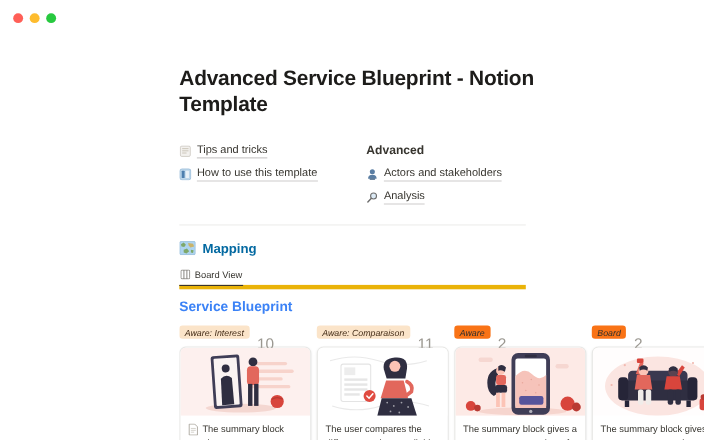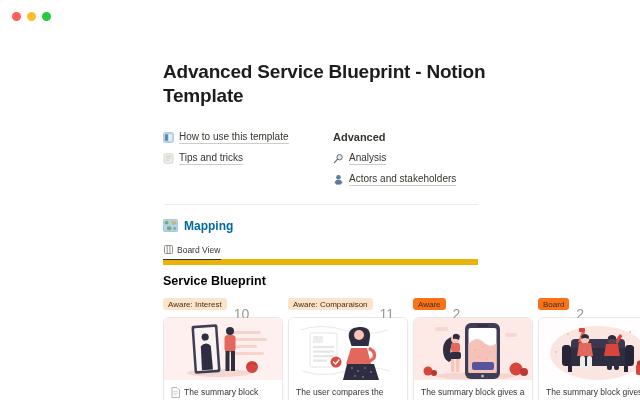--- a/index.html
+++ b/index.html
@@ -21,30 +21,30 @@
   .col-heading { font-size:11px; font-weight:700; margin-bottom:9px; }
   .link-row { display:flex; align-items:center; gap:5px; margin-bottom:8px; cursor:pointer; }
   .link-row .lbl { font-size:10px; border-bottom:1px solid rgba(55,53,47,0.25); padding-bottom:1px; }
   .mini-icon { width:11px; height:11px; flex:0 0 11px; display:inline-block; }
 
   .divider { width:315px; height:1px; background:#ededeb; margin-top:10px; }
 
   .mapping-heading { margin-top:14px; display:flex; align-items:center; gap:6px;
     font-size:12px; font-weight:700; color:#0369a1; }
 
-  .tab-row { margin-top:12px; width:315px; border-bottom:6px solid #eab308; display:flex;text-align:center; }
+  .tab-row { margin-top:12px; width:315px; border-bottom:4px solid #eab308; display:flex;text-align:center; }
   .tab { display:flex; align-items:center; gap:4px; font-size:8.5px; color:#37352f;
     padding:0 1px 4px 1px; border-bottom:1.5px solid #37352f; margin-bottom:-1px; cursor:pointer; }
 
-  .board-title { margin-top:9px; font-size:12.5px; font-weight:700; color:#000000; }
+  .board-title { margin-top:9px; font-size:12.5px; font-weight:700; color:#3b82f6; }
 
   .board { margin-top:9px; display:flex; gap:5px; width:477px; overflow:hidden; }
   .board-col { width:120px; flex:0 0 120px; }
   .col-head { display:flex; align-items:center; height:15px; margin-bottom:5px; }
-  .pill { font-size:8px; font-weight:500; padding:1.5px 5px; border-radius:3px; white-space:nowrap; }
+  .pill { font-size:8px; font-weight:500; padding:1.5px 5px; border-radius:3px; white-space:nowrap;font-style:italic; }
   .pill-orange { background:#fbe4c9; color:#442c17; }
   .pill-gray { background:#f97316; color:#32302c; }
   .count { font-size:14px; color:#9b9891; margin-left:7px;margin-top:20px; }
 
   .card { background:#fff; border:1px solid #e8e8e6; border-radius:6px; overflow:hidden;
     box-shadow:0 1px 2px rgba(15,15,15,0.05); cursor:pointer; }
   .illus { display:block; width:100%; height:62px; }
   .card-body { padding:6px 7px 7px 7px; font-size:8.5px; line-height:1.42; color:#37352f; }
   .card-body.with-icon { display:flex; gap:4px; }
   .page-ic { flex:0 0 9px; margin-top:1px; }
@@ -59,52 +59,52 @@
 </div>
 
 <div class="page">
 
   <h1 class="title">Advanced Service Blueprint  - Notion Template</h1>
 
   <div class="link-cols">
     <div class="link-col-1">
       <div class="link-row">
         <svg class="mini-icon" viewBox="0 0 11 11">
-          <rect x="0.5" y="0.5" width="10" height="10" rx="2" fill="#bcd6ea" stroke="#8fb6d6" stroke-width="0.6"></rect>
-          <rect x="2.2" y="2.2" width="2.6" height="6.6" rx="0.5" fill="#4d7fae"></rect>
-          <rect x="5.8" y="2.2" width="3" height="6.6" rx="0.5" fill="#e9f1f7"></rect>
-        </svg>
-        <span class="lbl">How to use this template</span>
-      </div>
-      <div class="link-row">
-        <svg class="mini-icon" viewBox="0 0 11 11">
           <rect x="1" y="0.8" width="9" height="9.4" rx="1.2" fill="#f3f1ee" stroke="#c9c5bd" stroke-width="0.7"></rect>
           <rect x="2.6" y="2.6" width="5.8" height="1" fill="#cfcabf"></rect>
           <rect x="2.6" y="4.6" width="5.8" height="1" fill="#cfcabf"></rect>
           <rect x="2.6" y="6.6" width="4" height="1" fill="#cfcabf"></rect>
         </svg>
         <span class="lbl">Tips and tricks</span>
       </div>
+      <div class="link-row">
+        <svg class="mini-icon" viewBox="0 0 11 11">
+          <rect x="0.5" y="0.5" width="10" height="10" rx="2" fill="#bcd6ea" stroke="#8fb6d6" stroke-width="0.6"></rect>
+          <rect x="2.2" y="2.2" width="2.6" height="6.6" rx="0.5" fill="#4d7fae"></rect>
+          <rect x="5.8" y="2.2" width="3" height="6.6" rx="0.5" fill="#e9f1f7"></rect>
+        </svg>
+        <span class="lbl">How to use this template</span>
+      </div>
     </div>
     <div>
       <div class="col-heading">Advanced</div>
-      <div class="link-row">
-        <svg class="mini-icon" viewBox="0 0 11 11">
-          <circle cx="6.6" cy="4.2" r="2.7" fill="#dceaf5" stroke="#6e6e6e" stroke-width="1"></circle>
-          <line x1="4.4" y1="6.4" x2="1.4" y2="9.6" stroke="#6e6e6e" stroke-width="1.3" stroke-linecap="round"></line>
-        </svg>
-        <span class="lbl">Analysis</span>
-      </div>
       <div class="link-row">
         <svg class="mini-icon" viewBox="0 0 11 11">
           <circle cx="5.5" cy="3.2" r="2.3" fill="#5b7ea3"></circle>
           <path d="M1.6 9.6 Q1.6 5.8 5.5 5.8 Q9.4 5.8 9.4 9.6 Z" fill="#5b7ea3"></path>
           <rect x="3" y="9.2" width="5" height="1.2" rx="0.4" fill="#3f5d7d"></rect>
         </svg>
         <span class="lbl">Actors and stakeholders</span>
+      </div>
+      <div class="link-row">
+        <svg class="mini-icon" viewBox="0 0 11 11">
+          <circle cx="6.6" cy="4.2" r="2.7" fill="#dceaf5" stroke="#6e6e6e" stroke-width="1"></circle>
+          <line x1="4.4" y1="6.4" x2="1.4" y2="9.6" stroke="#6e6e6e" stroke-width="1.3" stroke-linecap="round"></line>
+        </svg>
+        <span class="lbl">Analysis</span>
       </div>
     </div>
   </div>
 
   <div class="divider"></div>
 
   <div class="mapping-heading">
     <svg width="15" height="13" viewBox="0 0 15 13">
       <rect x="0.5" y="0.5" width="14" height="12" rx="1" fill="#aed4ef" stroke="#8ab4d4" stroke-width="0.6"></rect>
       <path d="M1.5 3 L4 1.5 L6 3.5 L4.5 5.5 L2 5 Z" fill="#7ea86a"></path>

